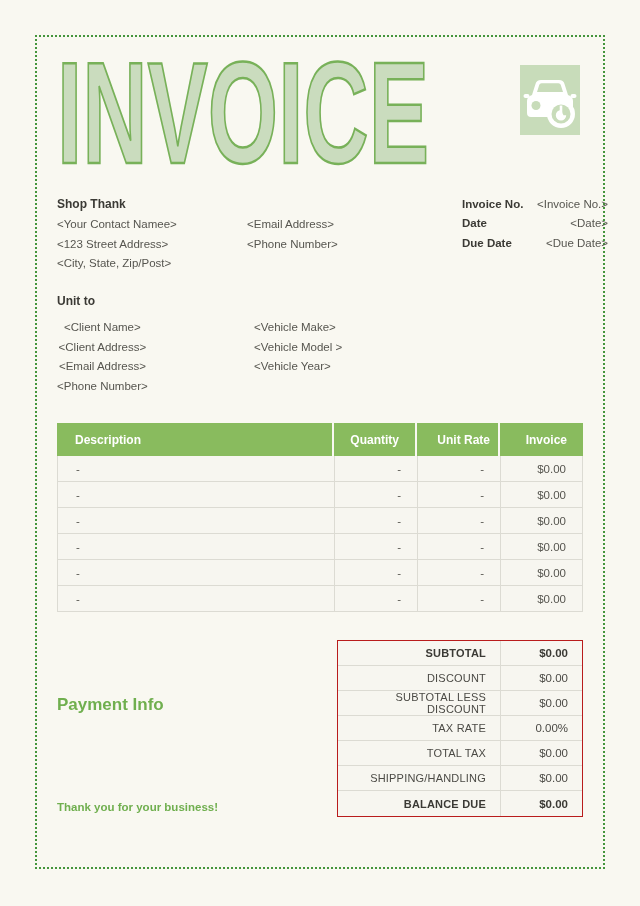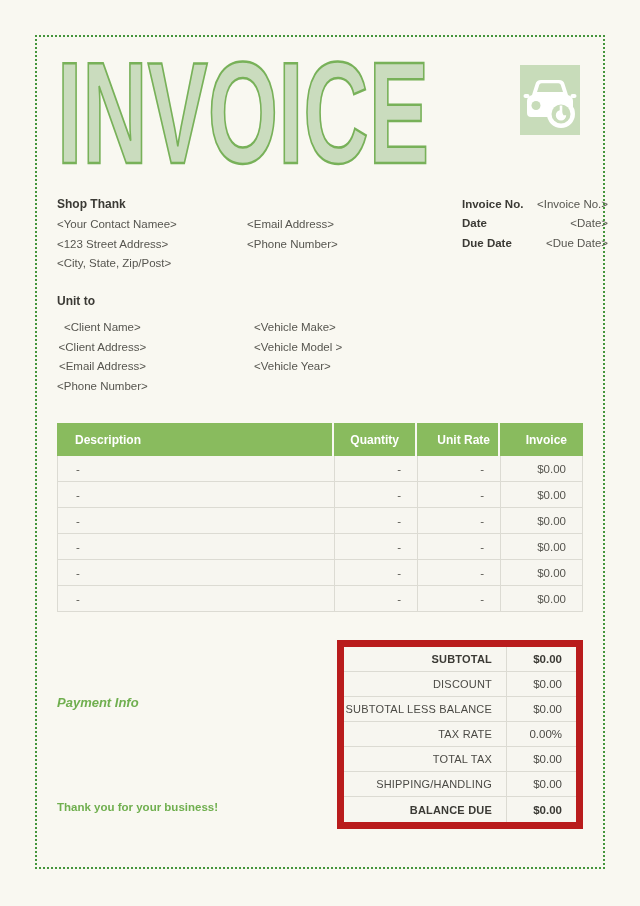--- a/index.html
+++ b/index.html
@@ -58,40 +58,40 @@
     align-items:center;color:#56554F;
   }
   .itrow .tc{box-sizing:border-box;height:100%;display:flex;align-items:center;}
   .tc.c1{width:276px;padding-left:18px;}
   .tc.c2{width:83px;border-left:1px solid #DCDBD3;justify-content:flex-end;padding-right:16px;}
   .tc.c3{width:83px;border-left:1px solid #DCDBD3;justify-content:flex-end;padding-right:16px;}
   .tc.c4{flex:1;border-left:1px solid #DCDBD3;justify-content:flex-end;padding-right:16px;}
   
   .totals{
     position:absolute;left:337px;top:640px;width:246px;
-    border:7px solid #b91c1c;box-sizing:border-box;font-size:11px;
+    border:1px solid #b91c1c;box-sizing:border-box;font-size:11px;
     background:#F7F6F0;
   }
   .trow{
     display:flex;height:25px;box-sizing:border-box;
     border-bottom:1px solid #DCDBD3;align-items:center;color:#4B4A45;
   }
   .trow:last-child{border-bottom:none;}
   .trow .tlabel{
     width:162px;box-sizing:border-box;text-align:right;padding-right:14px;
     letter-spacing:0.2px;
   }
   .trow .tvalue{
     flex:1;box-sizing:border-box;border-left:1px solid #DCDBD3;height:100%;
     display:flex;align-items:center;justify-content:flex-end;padding-right:14px;
     font-size:11.5px;
   }
   .trow.bold .tlabel,.trow.bold .tvalue{font-weight:bold;color:#3B3A35;}
   
-  .payment-info{position:absolute;left:57px;top:695px;font-size:13px;font-weight:bold;color:#70AF4F;font-style:italic;}
+  .payment-info{position:absolute;left:57px;top:695px;font-size:17px;font-weight:bold;color:#70AF4F;}
   .thank-you{position:absolute;left:57px;top:801px;font-size:11.5px;font-weight:bold;color:#70AF4F;}
 </style>
 </head>
 <body>
 
 <div class="page">
 
   <div class="border-frame"></div>
 
   <svg class="title-svg" width="385" height="112">
@@ -200,21 +200,21 @@
   <div class="totals">
     <div class="trow bold">
       <div class="tlabel">SUBTOTAL</div>
       <div class="tvalue">$0.00</div>
     </div>
     <div class="trow">
       <div class="tlabel">DISCOUNT</div>
       <div class="tvalue">$0.00</div>
     </div>
     <div class="trow">
-      <div class="tlabel">SUBTOTAL LESS BALANCE</div>
+      <div class="tlabel">SUBTOTAL LESS DISCOUNT</div>
       <div class="tvalue">$0.00</div>
     </div>
     <div class="trow">
       <div class="tlabel">TAX RATE</div>
       <div class="tvalue">0.00%</div>
     </div>
     <div class="trow">
       <div class="tlabel">TOTAL TAX</div>
       <div class="tvalue">$0.00</div>
     </div>

